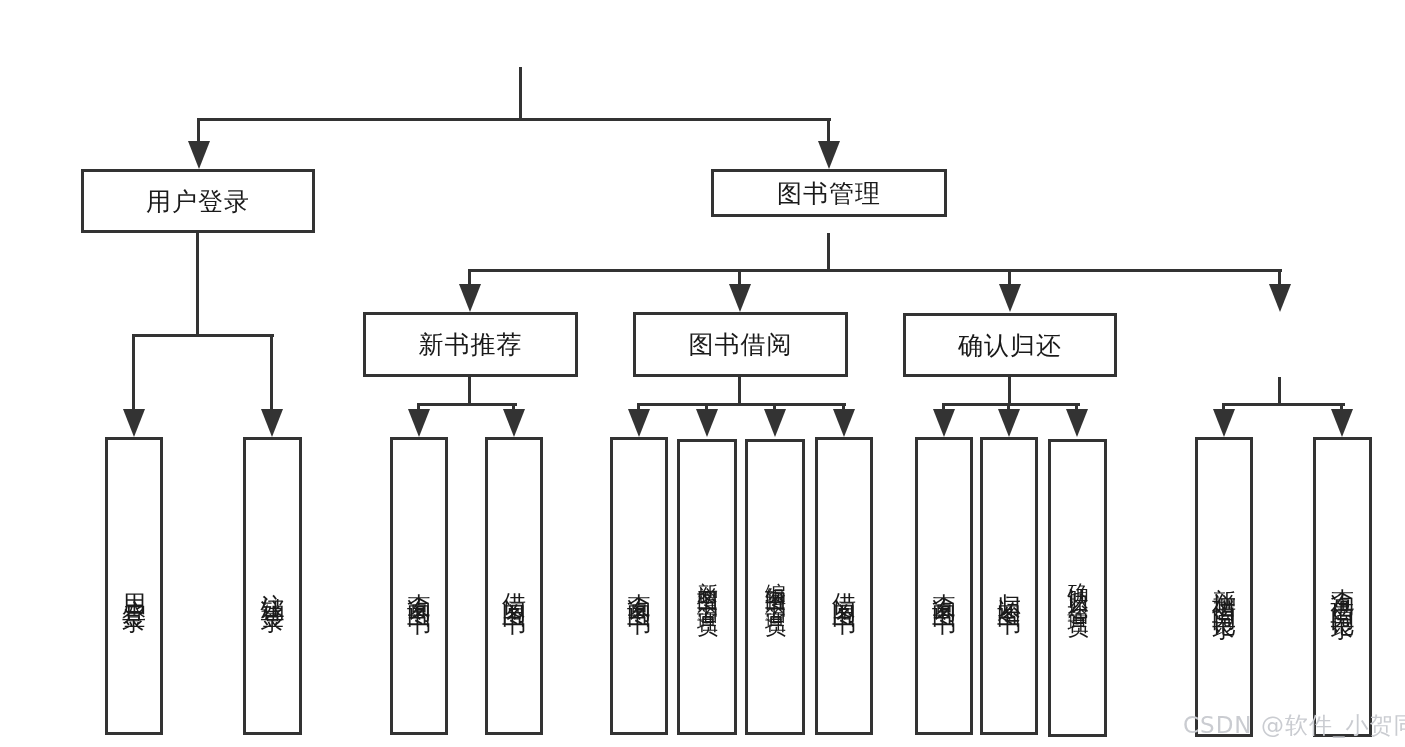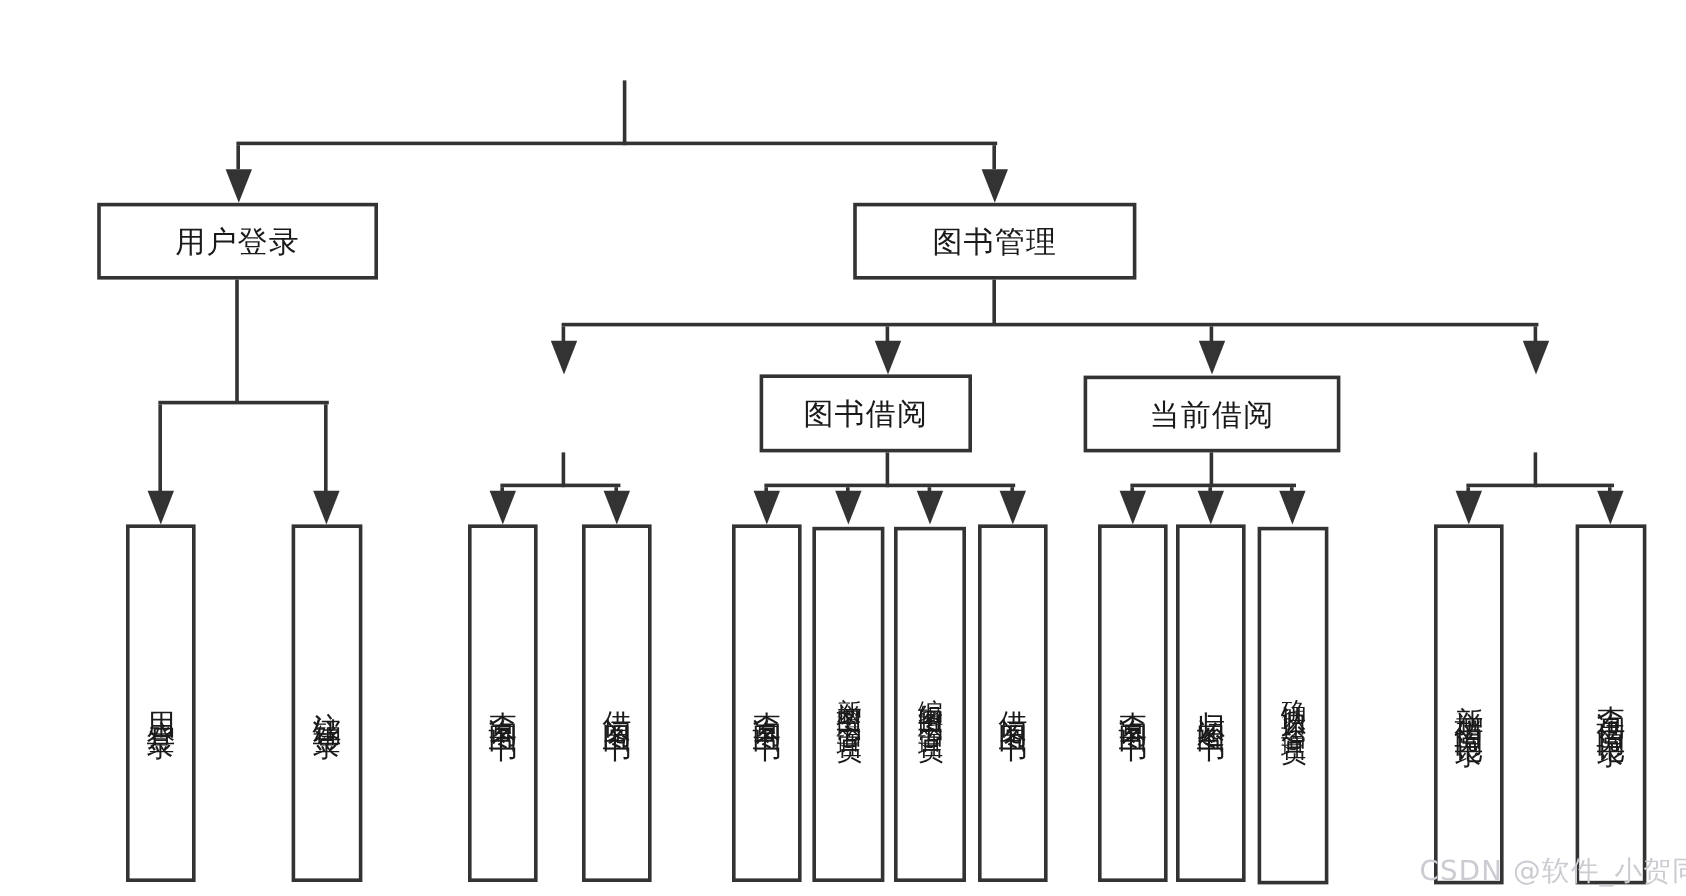--- a/index.html
+++ b/index.html
@@ -60,31 +60,34 @@
 </head>
 <body>
 
 <div id="canvas">
 
 
   <div class="box" style="left:81px;top:169px;width:234px;height:64px;">
     <span>用户登录</span>
   </div>
 
-  <div class="box" style="left:711px;top:169px;width:236px;height:64px;">
+  <div class="box" style="left:711px;top:169px;width:236px;height:48px;">
     <span>图书管理</span>
   </div>
 
-
-  <div class="box" style="left:633px;top:312px;width:177px;height:65px;">
+  <div class="box" style="left:363px;top:312px;width:215px;height:65px;">
+    <span>新书推荐</span>
+  </div>
+
+  <div class="box" style="left:633px;top:312px;width:215px;height:65px;">
     <span>图书借阅</span>
   </div>
 
   <div class="box" style="left:903px;top:313px;width:214px;height:64px;">
-    <span>当前借阅</span>
+    <span>确认归还</span>
   </div>
 
 
   <div class="vbox" style="left:105px;top:437px;width:58px;height:298px;">
     <span class="vtext">用户登录</span>
   </div>
 
   <div class="vbox" style="left:243px;top:437px;width:59px;height:298px;">
     <span class="vtext">注销登录</span>
   </div>

